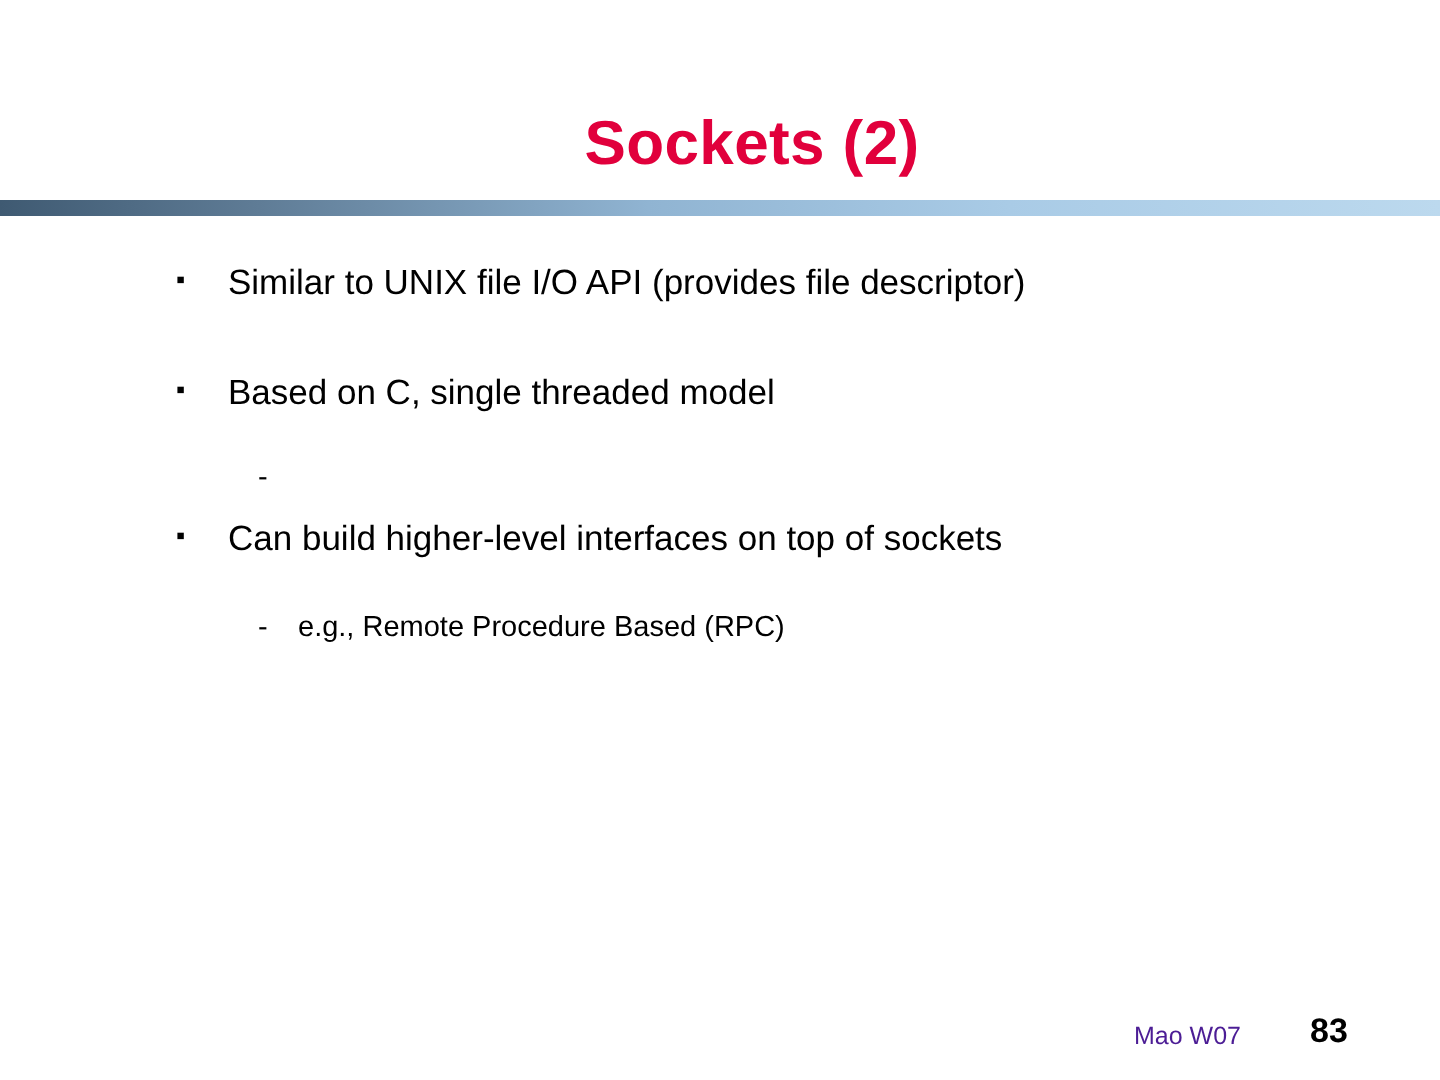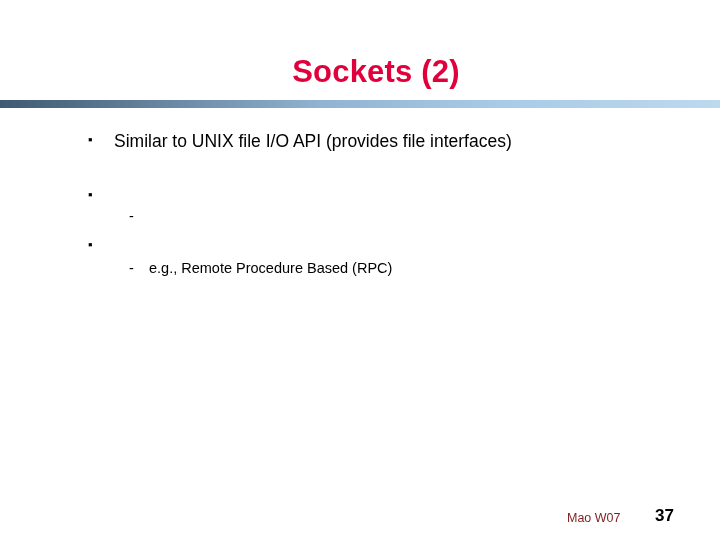--- a/index.html
+++ b/index.html
@@ -77,21 +77,21 @@
   }
   .sp-1 { height: 32px; }
   .sp-2 { height: 22px; }
   .sp-3 { height: 28px; }
   .sp-4 { height: 24px; }
   .footer-author {
     position: absolute;
     left: 567px;
     top: 511px;
     font-size: 12.5px;
-    color: #7f1d1d;
+    color: #4c1d95;
   }
   .footer-page {
     position: absolute;
     left: 655px;
     top: 506px;
     font-size: 17px;
     font-weight: bold;
     color: #000000;
   }
 </style>
@@ -100,46 +100,48 @@
 
 <div class="slide">
 
   <div class="slide-title">Sockets (2)</div>
   <div class="title-rule"></div>
 
   <div class="body">
 
     <div class="bullet-l1">
       <span class="mark">▪</span>
-      <span>Similar to UNIX file I/O API (provides file interfaces)</span>
+      <span>Similar to UNIX file I/O API (provides file descriptor)</span>
     </div>
 
     <div class="sp-1"></div>
 
     <div class="bullet-l1">
       <span class="mark">▪</span>
+      <span>Based on C, single threaded model</span>
     </div>
 
     <div class="sp-2"></div>
 
     <div class="bullet-l2">
       <span class="mark">-</span>
     </div>
 
     <div class="sp-3"></div>
 
     <div class="bullet-l1">
       <span class="mark">▪</span>
+      <span>Can build higher-level interfaces on top of sockets</span>
     </div>
 
     <div class="sp-4"></div>
 
     <div class="bullet-l2">
       <span class="mark">-</span>
       <span>e.g., Remote Procedure Based (RPC)</span>
     </div>
 
   </div>
 
   <div class="footer-author">Mao W07</div>
-  <div class="footer-page">37</div>
+  <div class="footer-page">83</div>
 
 </div>
 
 </body></html>

